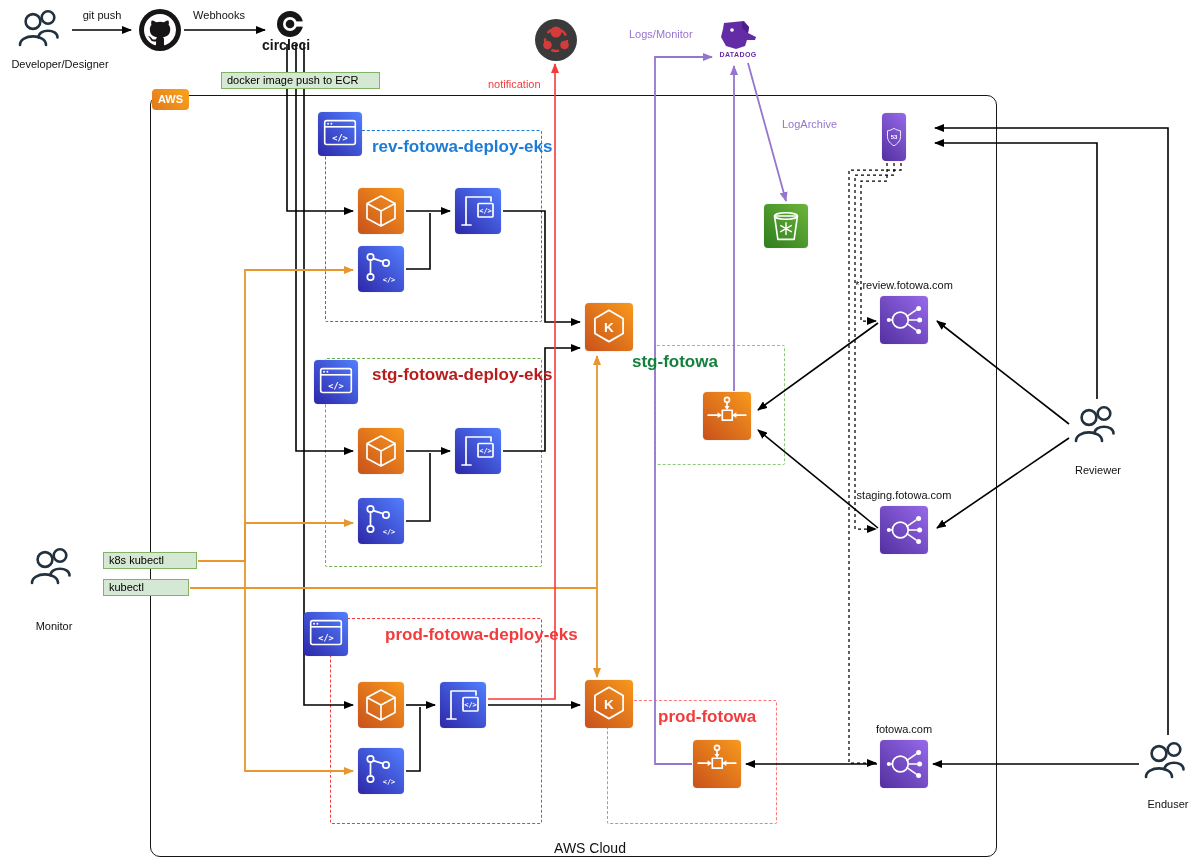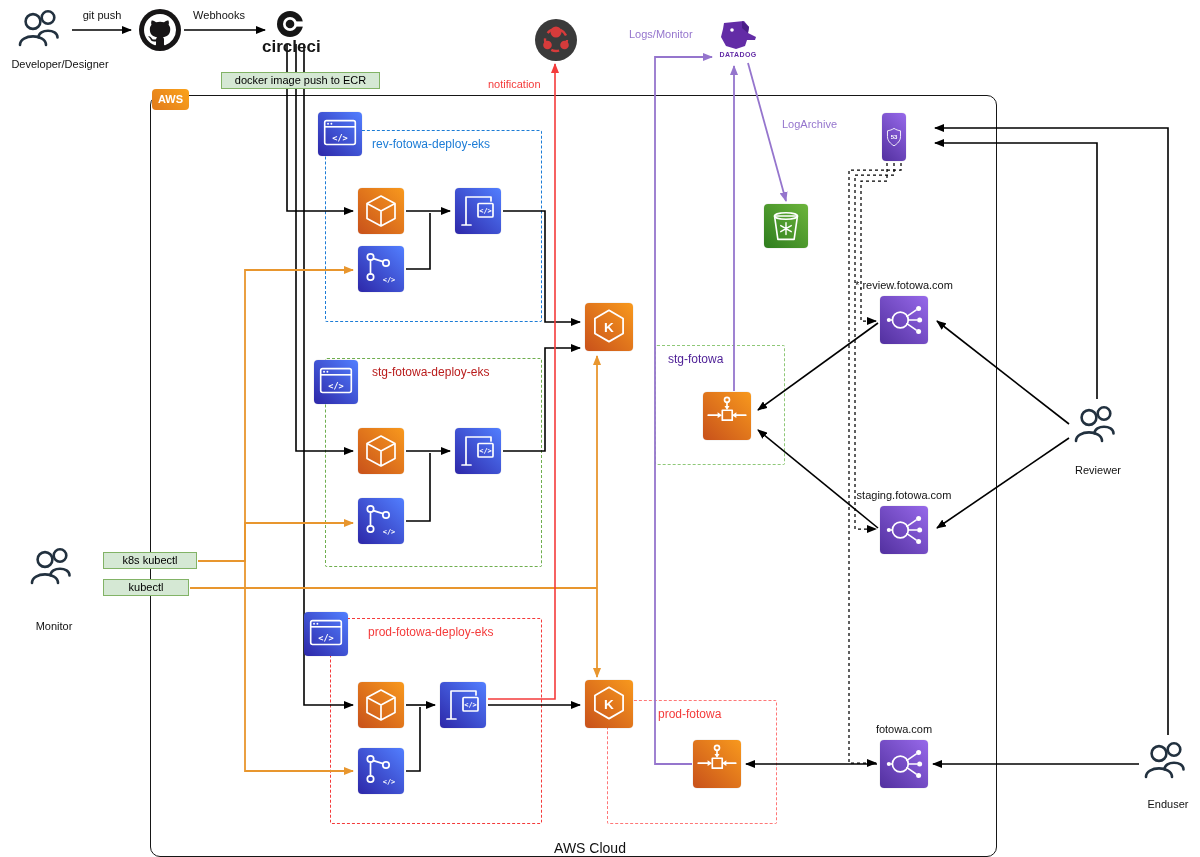--- a/index.html
+++ b/index.html
@@ -10,23 +10,23 @@
   .cloud{position:absolute;z-index:0;border:1.5px solid #161616;border-radius:10px}
   .node{position:absolute;z-index:2}
   .ic{position:absolute;z-index:2;border-radius:4px;box-shadow:0 0 0 .5px rgba(0,0,0,.08)}
   .ic svg{position:absolute;left:0;top:0;width:100%;height:100%}
   .o{background:linear-gradient(45deg,#c8511b,#f8991d)}
   .b{background:linear-gradient(45deg,#2d27a8,#527fff)}
   .p{background:linear-gradient(45deg,#52309f,#9769ea)}
   .g{background:linear-gradient(45deg,#2e7d1e,#6cb43c)}
   .txt{position:absolute;z-index:3;font-size:11px;color:#111;white-space:nowrap}
   .center{text-align:center}
-  .title{font-size:12px;font-weight:normal}
+  .title{font-size:17px;font-weight:bold}
   .tag{position:absolute;z-index:4;background:#d5e8d4;border:1px solid #82b366;font-size:11px;
-       line-height:15px;padding:0 5px;color:#000;text-align:center;white-space:nowrap}
+       line-height:15px;padding:0 5px;color:#000;white-space:nowrap}
   .awslogo{position:absolute;z-index:4;width:37px;height:21px;border-radius:4px;
            background:linear-gradient(45deg,#e17a1b,#fba31b);color:#fff;font-weight:bold;
            font-size:11px;text-align:center;line-height:21px}
   .ddword{display:block;font-size:7px;font-weight:bold;letter-spacing:.4px;color:#632ca6;text-align:center;margin-top:1px}
 </style>
 </head>
 <body>
 
 <div class="canvas">
 
@@ -101,24 +101,24 @@
   <div class="awslogo" style="left:152px;top:89px">AWS</div>
   <div class="txt center" style="left:545px;top:840px;width:90px;font-size:14px">AWS Cloud</div>
 
   <div class="gbox" style="left:325px;top:130px;width:215px;height:190px;border-color:#1c7cd6"></div>
   <div class="txt title" style="left:372px;top:137px;color:#1c7cd6">rev-fotowa-deploy-eks</div>
 
   <div class="gbox" style="left:325px;top:358px;width:215px;height:207px;border-color:#6fae4f"></div>
   <div class="txt title" style="left:372px;top:365px;color:#b91c1c">stg-fotowa-deploy-eks</div>
 
   <div class="gbox" style="left:330px;top:618px;width:210px;height:204px;border-color:#f43b3b"></div>
-  <div class="txt title" style="left:368px;top:625px;color:#f43b3b">prod-fotowa-deploy-eks</div>
+  <div class="txt title" style="left:385px;top:625px;color:#f43b3b">prod-fotowa-deploy-eks</div>
 
   <div class="gbox" style="left:655px;top:345px;width:128px;height:118px;border-color:#8fc878"></div>
-  <div class="txt title" style="left:668px;top:352px;color:#4c1d95">stg-fotowa</div>
+  <div class="txt title" style="left:632px;top:352px;color:#15803d">stg-fotowa</div>
 
   <div class="gbox" style="left:607px;top:700px;width:168px;height:122px;border-color:#f77"></div>
   <div class="txt title" style="left:658px;top:707px;color:#f43b3b">prod-fotowa</div>
 
   <div class="node" style="left:14px;top:4px;width:56px;height:52px">
     <svg viewBox="0 0 56 52">
         <g fill="none" stroke="#22313f" stroke-width="2.6" stroke-linecap="round">
       <circle cx="34" cy="13.5" r="6.3"></circle>
           <path d="M24.5 33.5 C24.5 24.5 43.5 24.5 43.5 33.5"></path>
       <circle cx="19" cy="17.5" r="7.4" fill="#fff"></circle>
@@ -139,21 +139,21 @@
   <div class="txt center" style="left:186px;top:9px;width:66px">Webhooks</div>
 
   <div class="node" style="left:276px;top:10px;width:28px;height:28px">
     <svg viewBox="0 0 28 28">
       <circle cx="14" cy="14" r="13" fill="#161616"></circle>
       <circle cx="14" cy="14" r="7" fill="#fff"></circle>
       <circle cx="14" cy="14" r="4.3" fill="#161616"></circle>
       <rect x="19" y="11.4" width="9" height="5.2" fill="#fff"></rect>
     </svg>
   </div>
-  <div class="txt" style="left:262px;top:37px;font-size:17px;font-weight:bold;color:#161616">circleci</div>
+  <div class="txt" style="left:262px;top:37px;font-size:14px;font-weight:bold;color:#161616">circleci</div>
 
   <div class="tag" style="left:221px;top:72px;width:147px">docker image push to ECR</div>
 
   <div class="node" style="left:534px;top:18px;width:44px;height:44px">
     <svg viewBox="0 0 44 44">
       <circle cx="22" cy="22" r="21" fill="#3a3a3a"></circle>
       <circle cx="22" cy="22" r="11" fill="none" stroke="#d63b3b" stroke-width="2.4" stroke-dasharray="8,6"></circle>
       <circle cx="22" cy="14" r="5.5" fill="#d63b3b"></circle>
       <circle cx="13.5" cy="27" r="4.3" fill="#d63b3b"></circle>
       <circle cx="30.5" cy="27" r="4.3" fill="#d63b3b"></circle>

